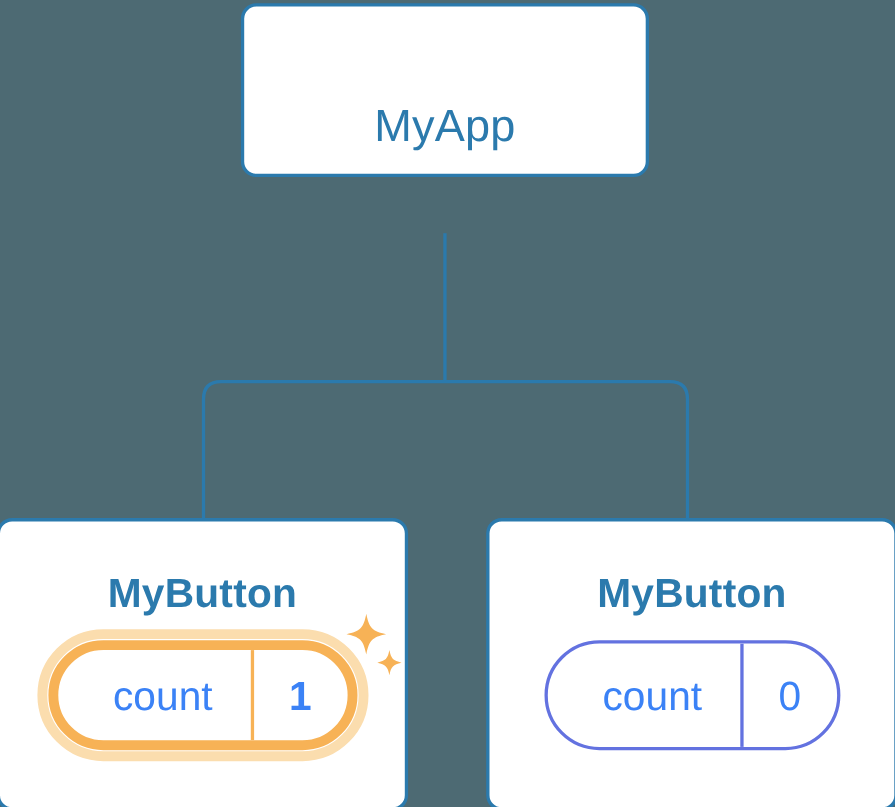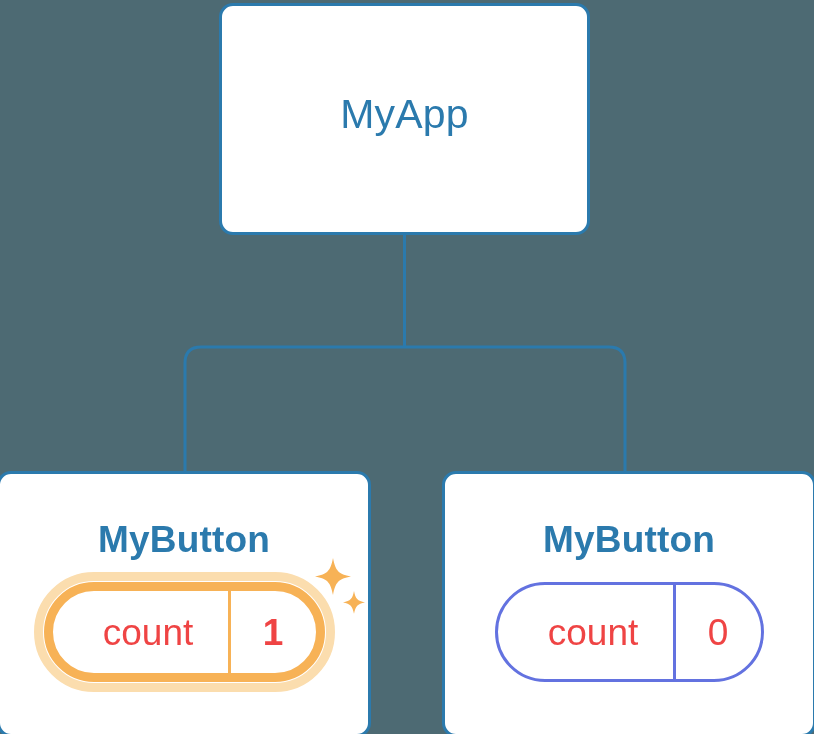--- a/index.html
+++ b/index.html
@@ -35,21 +35,21 @@
     background: #ffffff;
     border: 3px solid #2b7aad;
     border-radius: 14px;
     box-sizing: border-box;
   }
 
   #node-root {
     left: 219px;
     top: 3px;
     width: 371px;
-    height: 232px;
+    height: 158px;
   }
 
   #node-child-0 {
     left: -3px;
     top: 471px;
     width: 374px;
     height: 266px;
   }
 
   #node-child-1 {
@@ -109,21 +109,21 @@
     overflow: hidden;
     z-index: 2;
   }
 
   .pill-key,
   .pill-val {
     display: flex;
     align-items: center;
     justify-content: center;
     box-sizing: border-box;
-    color: #ef4444;
+    color: #3b82f6;
     font-size: 37px;
     font-weight: 400;
     line-height: 1;
     white-space: nowrap;
   }
 
   .pill-key {
     width: 175px;
     padding-left: 16px;
   }

